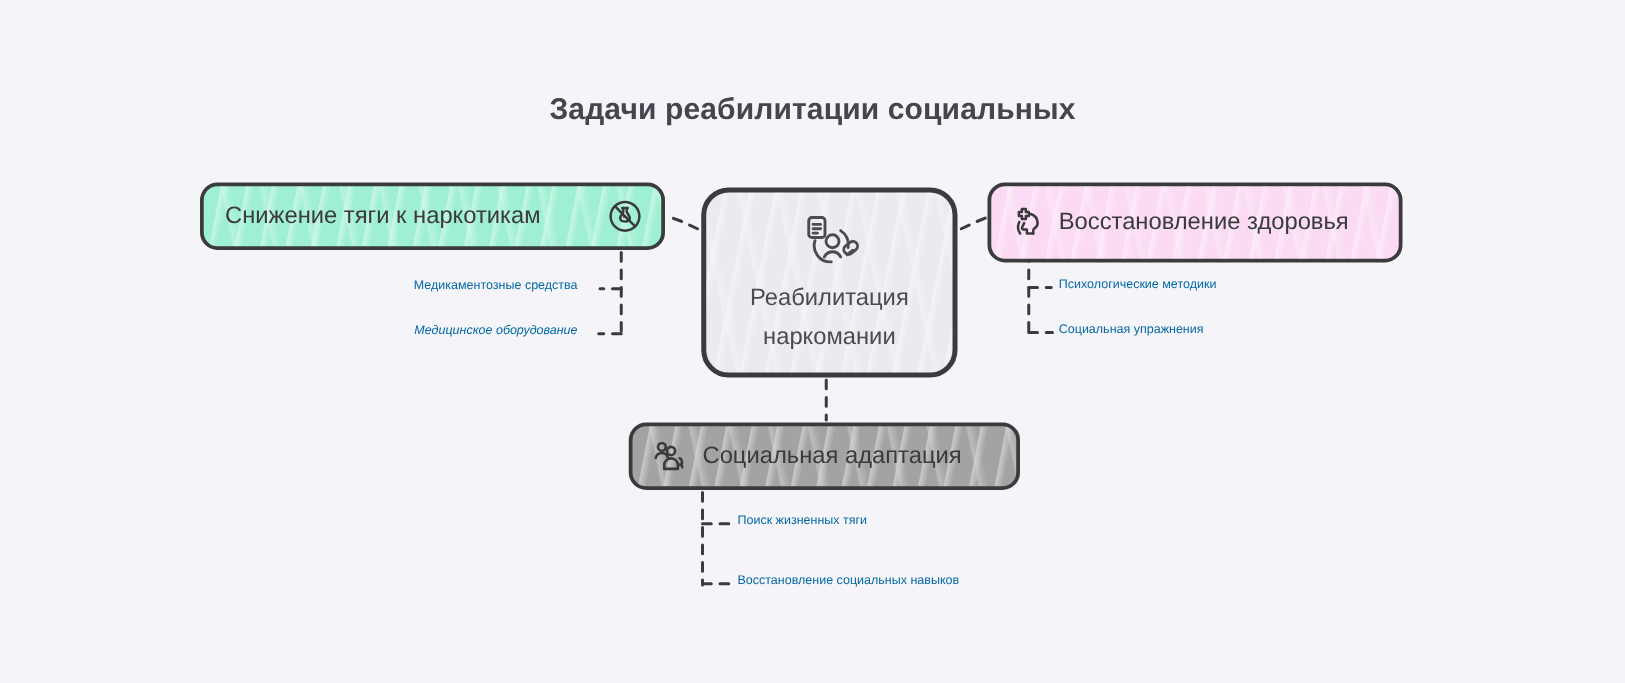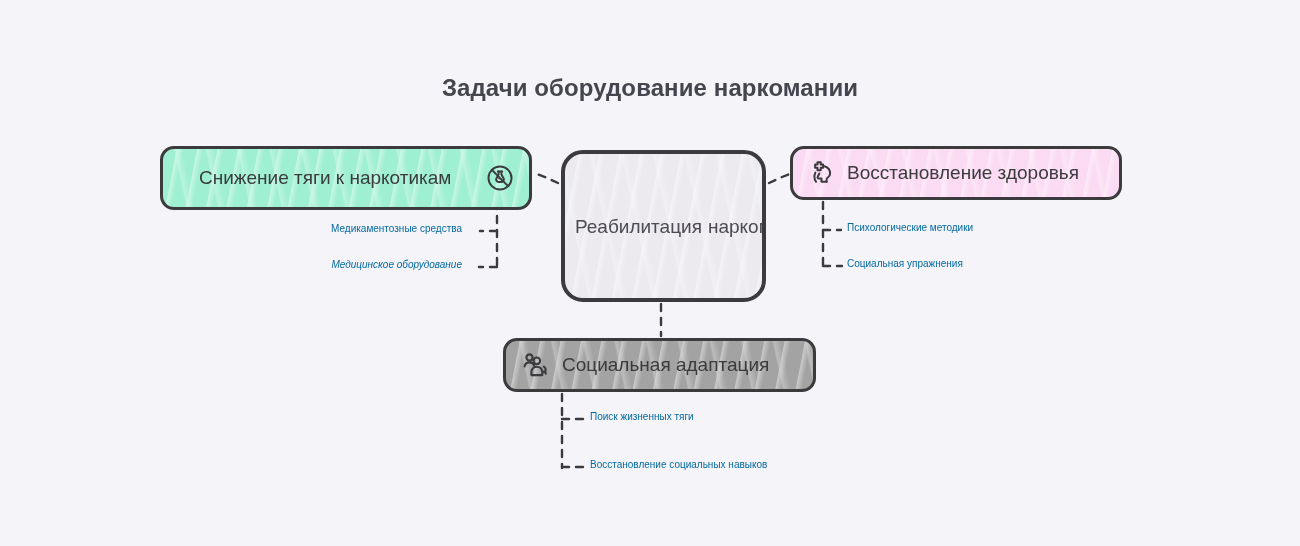--- a/index.html
+++ b/index.html
@@ -82,29 +82,29 @@
       repeating-linear-gradient(78deg,
         rgba(255,255,255,0) 0px,
         rgba(255,255,255,0) 22px,
         rgba(255,255,255,.5) 24px,
         rgba(255,255,255,0) 31px);
   }
 
   
   #node-craving {
     left: 160px;  top: 146px;
-    width: 372px; height: 64px;
+    width: 372px; height: 54px;
     background: #9ff0d2;
-    padding: 0 14px 0 36px;
+    padding: 0 14px 0 17px;
     justify-content: space-between;
   }
 
   #node-health {
     left: 790px;  top: 146px;
-    width: 332px; height: 54px;
+    width: 332px; height: 64px;
     background: #fbdbf3;
     padding: 0 18px 0 14px;
     justify-content: flex-start;
     gap: 10px;
   }
 
   #node-social {
     left: 503px;  top: 338px;
     width: 313px; height: 54px;
     background: #a3a3a3;
@@ -113,21 +113,21 @@
     gap: 10px;
   }
 
   
   #node-center {
     left: 561px;  top: 150px;
     width: 205px; height: 152px;
     background: #eceaef;
     border-width: 4px;
     border-radius: 22px;
-    flex-direction: row;
+    flex-direction: column;
     justify-content: center;
     gap: 6px;
   }
 
   #node-center .ctext {
     position: relative;
     z-index: 2;
     text-align: center;
     font-size: 19px;
     line-height: 25px;
@@ -146,21 +146,21 @@
     white-space: nowrap;
   }
 
   .leaf.r { text-align: right; }
 </style>
 </head>
 <body>
 
 <div id="canvas">
 
-  <div id="title">Задачи оборудование наркомании</div>
+  <div id="title">Задачи реабилитации социальных</div>
 
   <svg id="links" viewBox="0 0 1300 546">
     <g fill="none" stroke="#3b3b3e" stroke-width="2.4" stroke-linecap="round" stroke-dasharray="7 7">
 
       <path d="M558 183 L545 177 L534 173"></path>
 
       <path d="M769 183 L782 177 L792 173"></path>
 
       <path d="M661 304 L661 336"></path>
 

